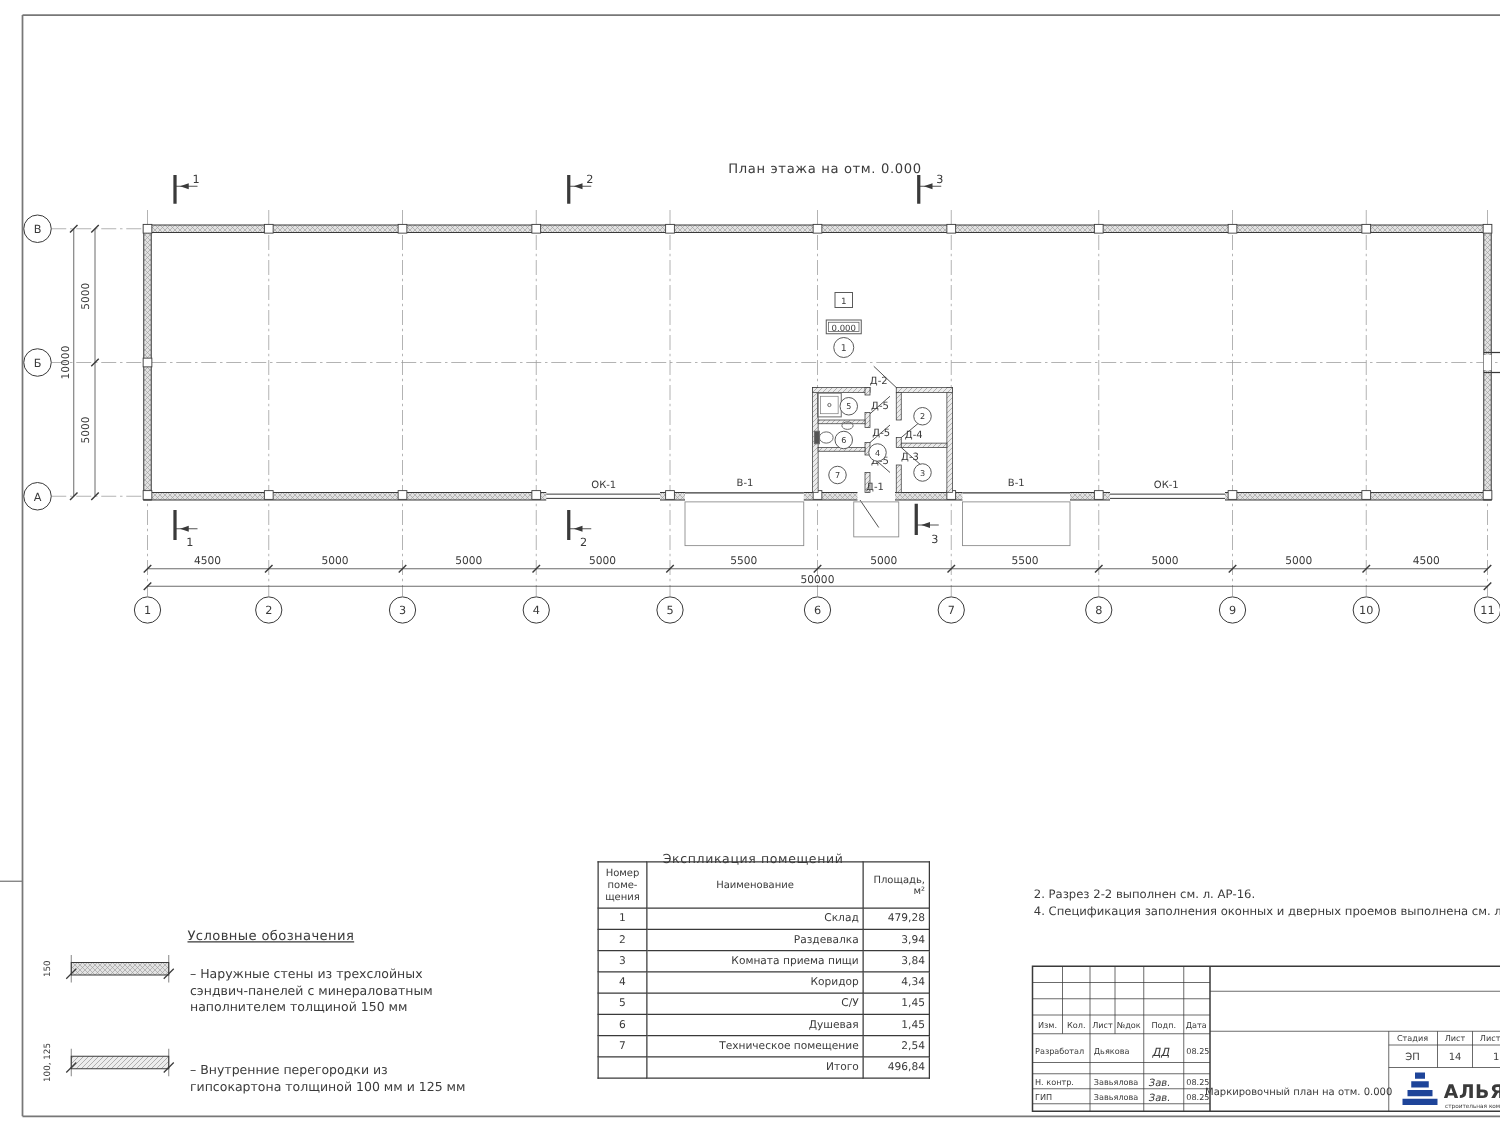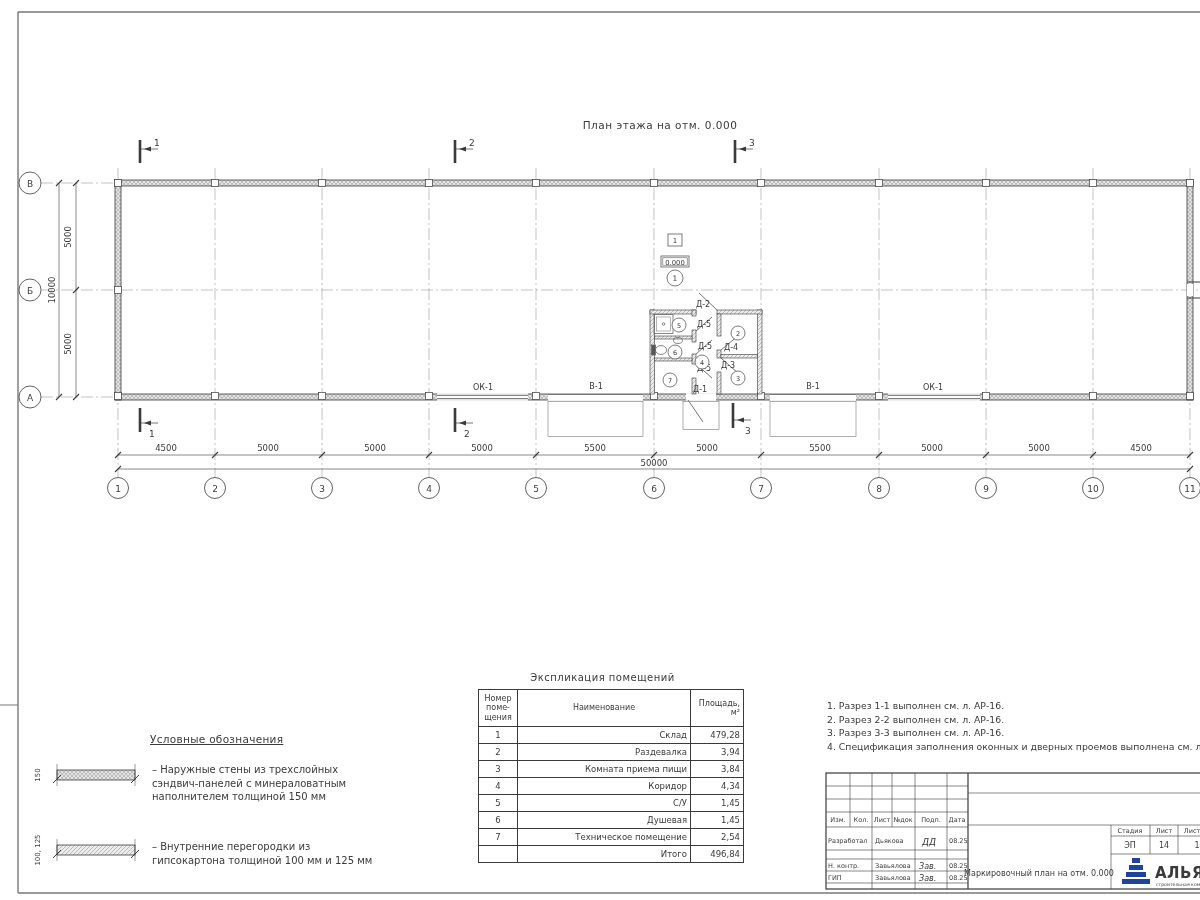--- a/index.html
+++ b/index.html
@@ -1,19 +1,19 @@
 <!DOCTYPE html>
 <html><head>
 <meta charset="utf-8">
 <style>
   html,body{margin:0;padding:0;background:#fff;}
   .sheet{position:relative;width:1200px;height:900px;background:#ffffff;overflow:hidden;
          font-family:"DejaVu Sans",sans-serif;color:#3a3a3a;}
   .sheet svg{position:absolute;left:0;top:0;}
-  .abs{position:absolute;}
+  .abs{position:absolute;margin-top:10px;}
   .plan-title{left:495px;top:119px;width:330px;text-align:center;font-size:10.5px;letter-spacing:.5px;}
   .legend-title{left:150px;top:733px;width:195px;font-size:10.5px;
                 text-decoration:underline;letter-spacing:.3px;}
   .legend-item{left:152px;top:763px;width:230px;font-size:10px;line-height:13.5px;white-space:pre-line;}
   .legend-item.second{top:840px;}
   .sched-title{left:478px;top:672px;width:249px;text-align:center;font-size:10px;letter-spacing:.5px;}
   table.sched{position:absolute;left:478px;top:689px;border-collapse:collapse;font-size:8.5px;color:#3a3a3a;}
   table.sched th,table.sched td{border:1px solid #3a3a3a;padding:0 3px;height:16px;}
   table.sched th{font-weight:normal;font-size:8px;white-space:pre-line;line-height:9.5px;height:36px;}
   .c-num{width:32px;text-align:center;}
@@ -457,19 +457,17 @@
   </tr>
   <tr>
     <td class="c-num"></td>
     <td class="c-name">Итого</td>
     <td class="c-area">496,84</td>
   </tr>
 </tbody>
     </table>
 
 <div class="abs notes">
-  <div>1. Разрез 1-1 выполнен см. л. АР-16.</div>
   <div>2. Разрез 2-2 выполнен см. л. АР-16.</div>
-  <div>3. Разрез 3-3 выполнен см. л. АР-16.</div>
   <div>4. Спецификация заполнения оконных и дверных проемов выполнена см. л. АР-18.</div>
 </div>
 
 </div>
 
 </body></html>

